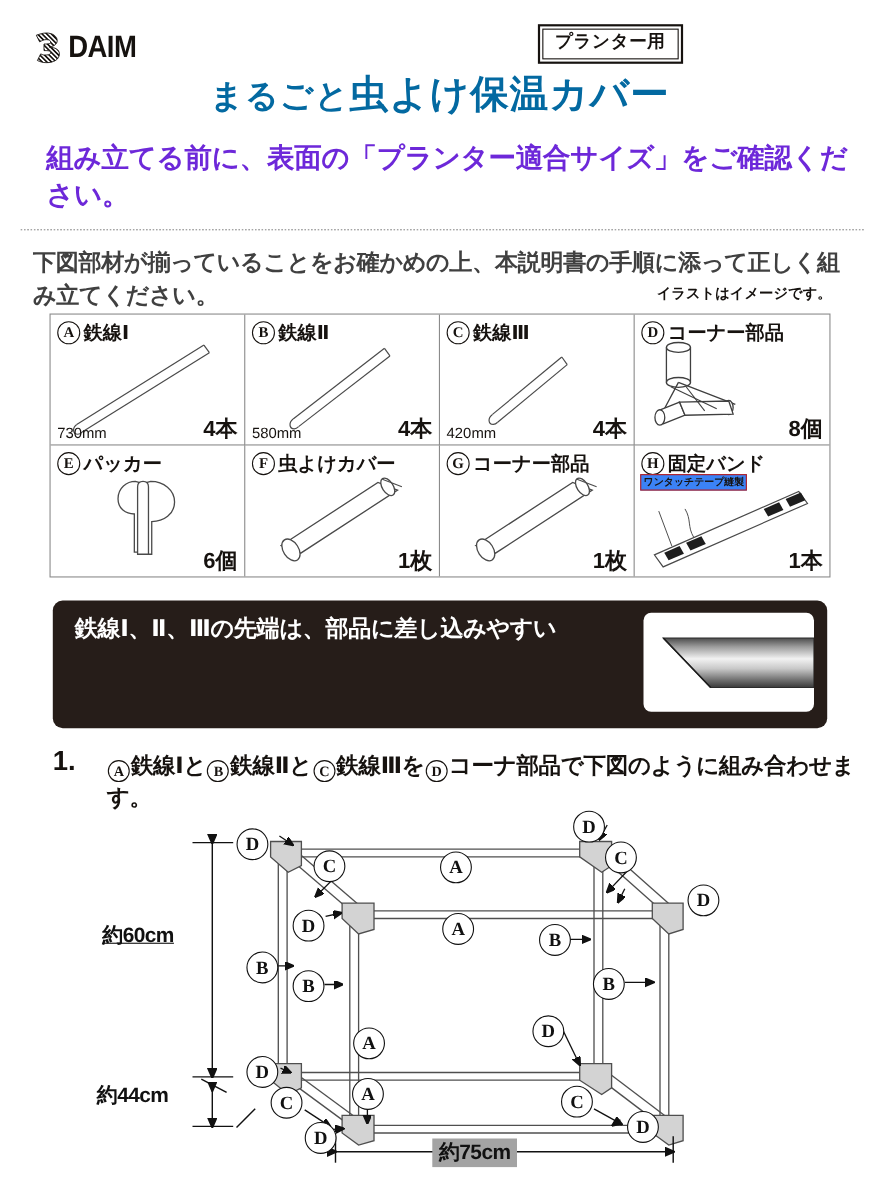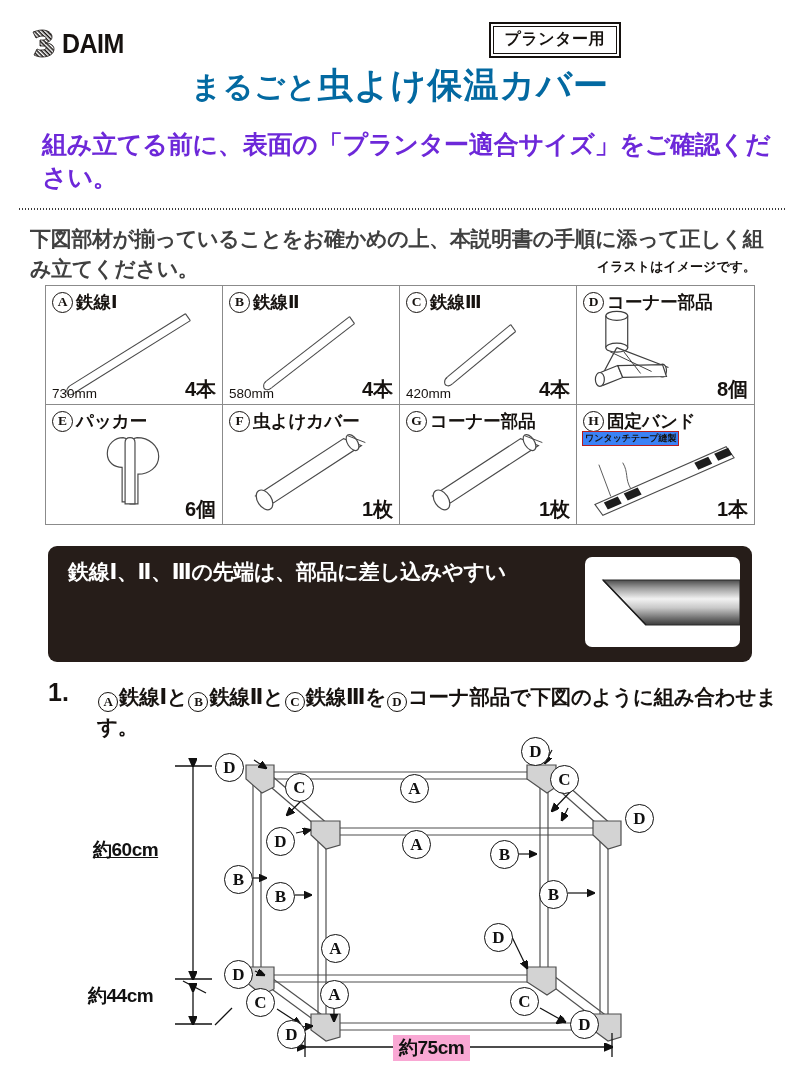--- a/index.html
+++ b/index.html
@@ -404,16 +404,16 @@
     <div class="cal" style="left:224px;top:225px;">D</div>
     <div class="cal" style="left:246px;top:253px;">C</div>
     <div class="cal" style="left:320px;top:245px;">A</div>
     <div class="cal" style="left:510px;top:252px;">C</div>
     <div class="cal" style="left:277px;top:285px;">D</div>
     <div class="cal" style="left:570px;top:275px;">D</div>
 
     
     <div class="dimtx" style="left:93px;top:102px;text-decoration:underline;">約60cm</div>
     <div class="dimtx" style="left:88px;top:248px;">約44cm</div>
-    <div class="dimtx" style="left:393px;top:300px;background:#f9a8d4;padding:0 6px;">約75cm</div>
+    <div class="dimtx" style="left:393px;top:300px;background:#a3a3a3;padding:0 6px;">約75cm</div>
   </div>
 
 </div>
 
 </body></html>

